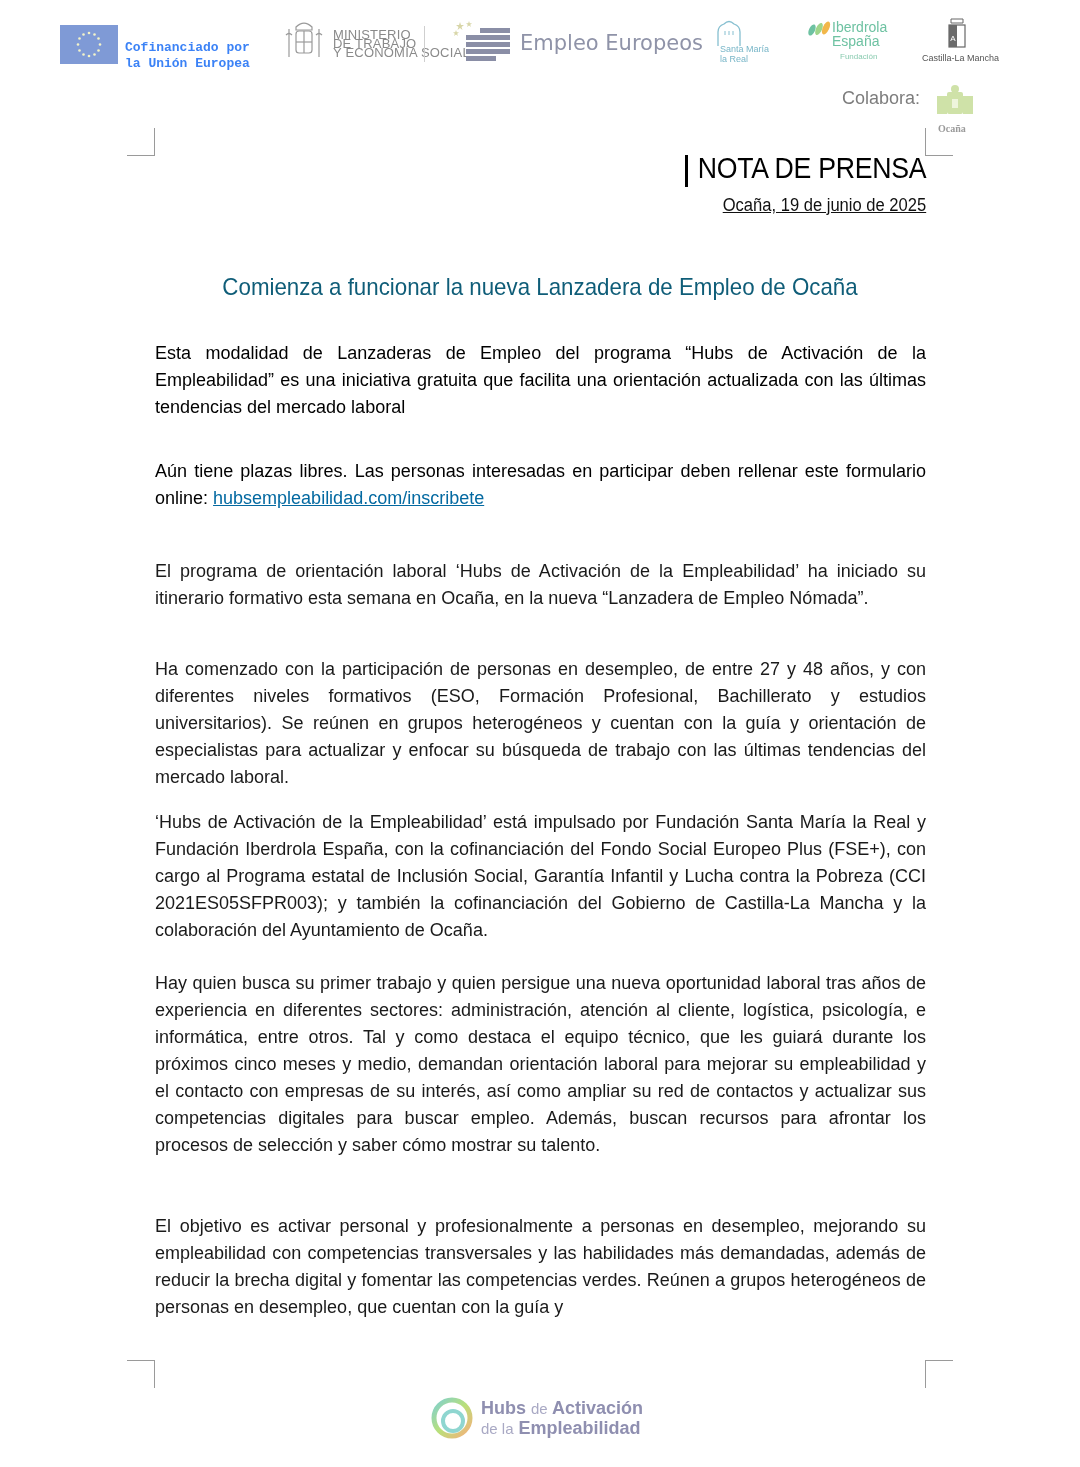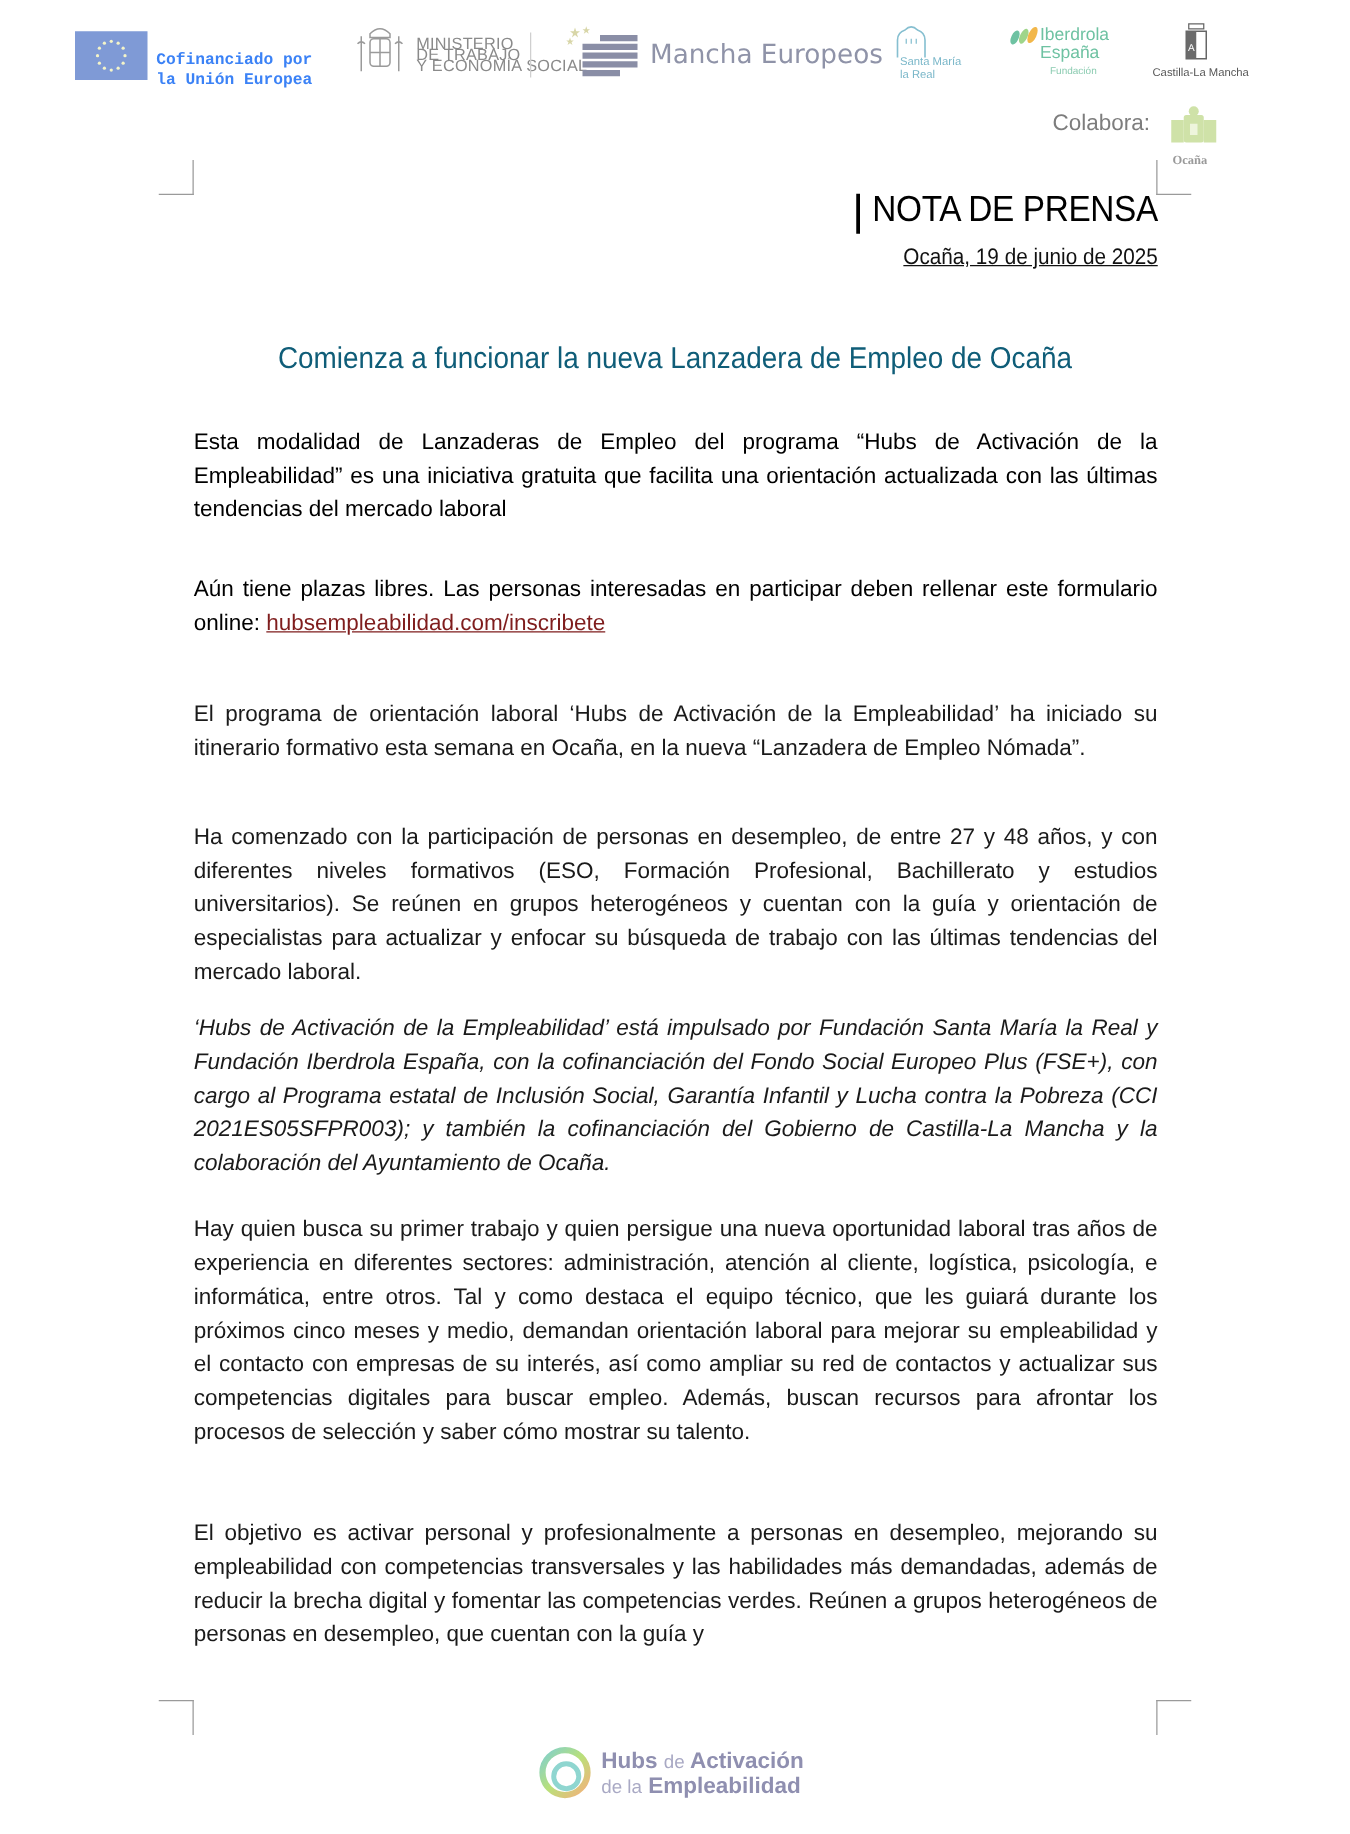--- a/index.html
+++ b/index.html
@@ -49,21 +49,21 @@
 
     .headline { left: 0; width: 1080px; top: 273px; text-align: center; font-size: 24px; color: #0f5d78; transform: scaleX(0.93); }
 
     
     .body-col {
       position: absolute; left: 155px; width: 771px;
       font-size: 18px; line-height: 27px; text-align: justify; color: #1a1a1a;
     }
     .body-col p { margin: 0; }
     .lead { color: #000; font-weight: normal; }
-    .link { color: #7f1d1d; text-decoration: underline; }
+    .link { color: #0369a1; text-decoration: underline; }
     .subhead { color: #111; }
 
     
     .hubs-mark { left: 430px; top: 1396px; width: 44px; height: 44px; }
     .hubs-line1 { left: 481px; top: 1398px; font-size: 18px; color: #8f8fb0; font-weight: bold; }
     .hubs-line1 .light, .hubs-line2 .light { font-weight: normal; color: #a9a9c4; font-size: 15px; }
     .hubs-line2 { left: 481px; top: 1418px; font-size: 18px; color: #8f8fb0; font-weight: bold; }
   </style>
 </head>
 <body>
@@ -121,21 +121,21 @@
       </g>
     <g fill="#8a8ea6">
       <rect x="28" y="8" width="30" height="5"></rect>
         <rect x="14" y="15" width="44" height="5"></rect>
       <rect x="14" y="22" width="44" height="5"></rect>
         <rect x="14" y="29" width="44" height="5"></rect>
       <rect x="14" y="36" width="30" height="5"></rect>
     </g>
   </svg>
 </div>
-<div class="abs fondos-text">Mancha Europeos</div>
+<div class="abs fondos-text">Empleo Europeos</div>
 
 <div class="abs smr-mark">
   <svg width="30" height="30" viewBox="0 0 30 30">
     <path d="M4 28 L4 14 Q4 8 10 6 Q15 1 20 6 Q26 8 26 14 L26 28" fill="none" stroke="#86bfd0" stroke-width="1.3"></path>
     <line x1="11" y1="13" x2="11" y2="17" stroke="#86bfd0"></line>
       <line x1="15" y1="13" x2="15" y2="17" stroke="#86bfd0"></line>
       <line x1="19" y1="13" x2="19" y2="17" stroke="#86bfd0"></line>
   </svg>
 </div>
 <div class="abs smr-text">
@@ -199,21 +199,21 @@
 <div class="body-col" style="top:458px;">
   <p class="lead"><span>Aún tiene plazas libres. Las personas interesadas en participar deben rellenar este formulario online: </span><a class="link">hubsempleabilidad.com/inscribete</a></p>
 </div>
 
 <div class="body-col" style="top:558px;">
   <p>El programa de orientación laboral ‘Hubs de Activación de la Empleabilidad’ ha iniciado su itinerario formativo esta semana en Ocaña, en la nueva “Lanzadera de Empleo Nómada”.</p>
 </div>
 <div class="body-col" style="top:656px;">
   <p>Ha comenzado con la participación de personas en desempleo, de entre 27 y 48 años, y con diferentes niveles formativos (ESO, Formación Profesional, Bachillerato y estudios universitarios). Se reúnen en grupos heterogéneos y cuentan con la guía y orientación de especialistas para actualizar y enfocar su búsqueda de trabajo con las últimas tendencias del mercado laboral.</p>
 </div>
-<div class="body-col" style="top:809px;font-style:italic;">
+<div class="body-col" style="top:809px;">
   <p>‘Hubs de Activación de la Empleabilidad’ está impulsado por Fundación Santa María la Real y Fundación Iberdrola España, con la cofinanciación del Fondo Social Europeo Plus (FSE+), con cargo al Programa estatal de Inclusión Social, Garantía Infantil y Lucha contra la Pobreza (CCI 2021ES05SFPR003); y también la cofinanciación del Gobierno de Castilla-La Mancha y la colaboración del Ayuntamiento de Ocaña.</p>
 </div>
 <div class="body-col" style="top:970px;">
   <p>Hay quien busca su primer trabajo y quien persigue una nueva oportunidad laboral tras años de experiencia en diferentes sectores: administración, atención al cliente, logística, psicología, e informática, entre otros. Tal y como destaca el equipo técnico, que les guiará durante los próximos cinco meses y medio, demandan orientación laboral para mejorar su empleabilidad y el contacto con empresas de su interés, así como ampliar su red de contactos y actualizar sus competencias digitales para buscar empleo. Además, buscan recursos para afrontar los procesos de selección y saber cómo mostrar su talento.</p>
 </div>
 
 <div class="body-col" style="top:1213px;">
   <p>El objetivo es activar personal y profesionalmente a personas en desempleo, mejorando su empleabilidad con competencias transversales y las habilidades más demandadas, además de reducir la brecha digital y fomentar las competencias verdes. Reúnen a grupos heterogéneos de personas en desempleo, que cuentan con la guía y</p>
 </div>
 

